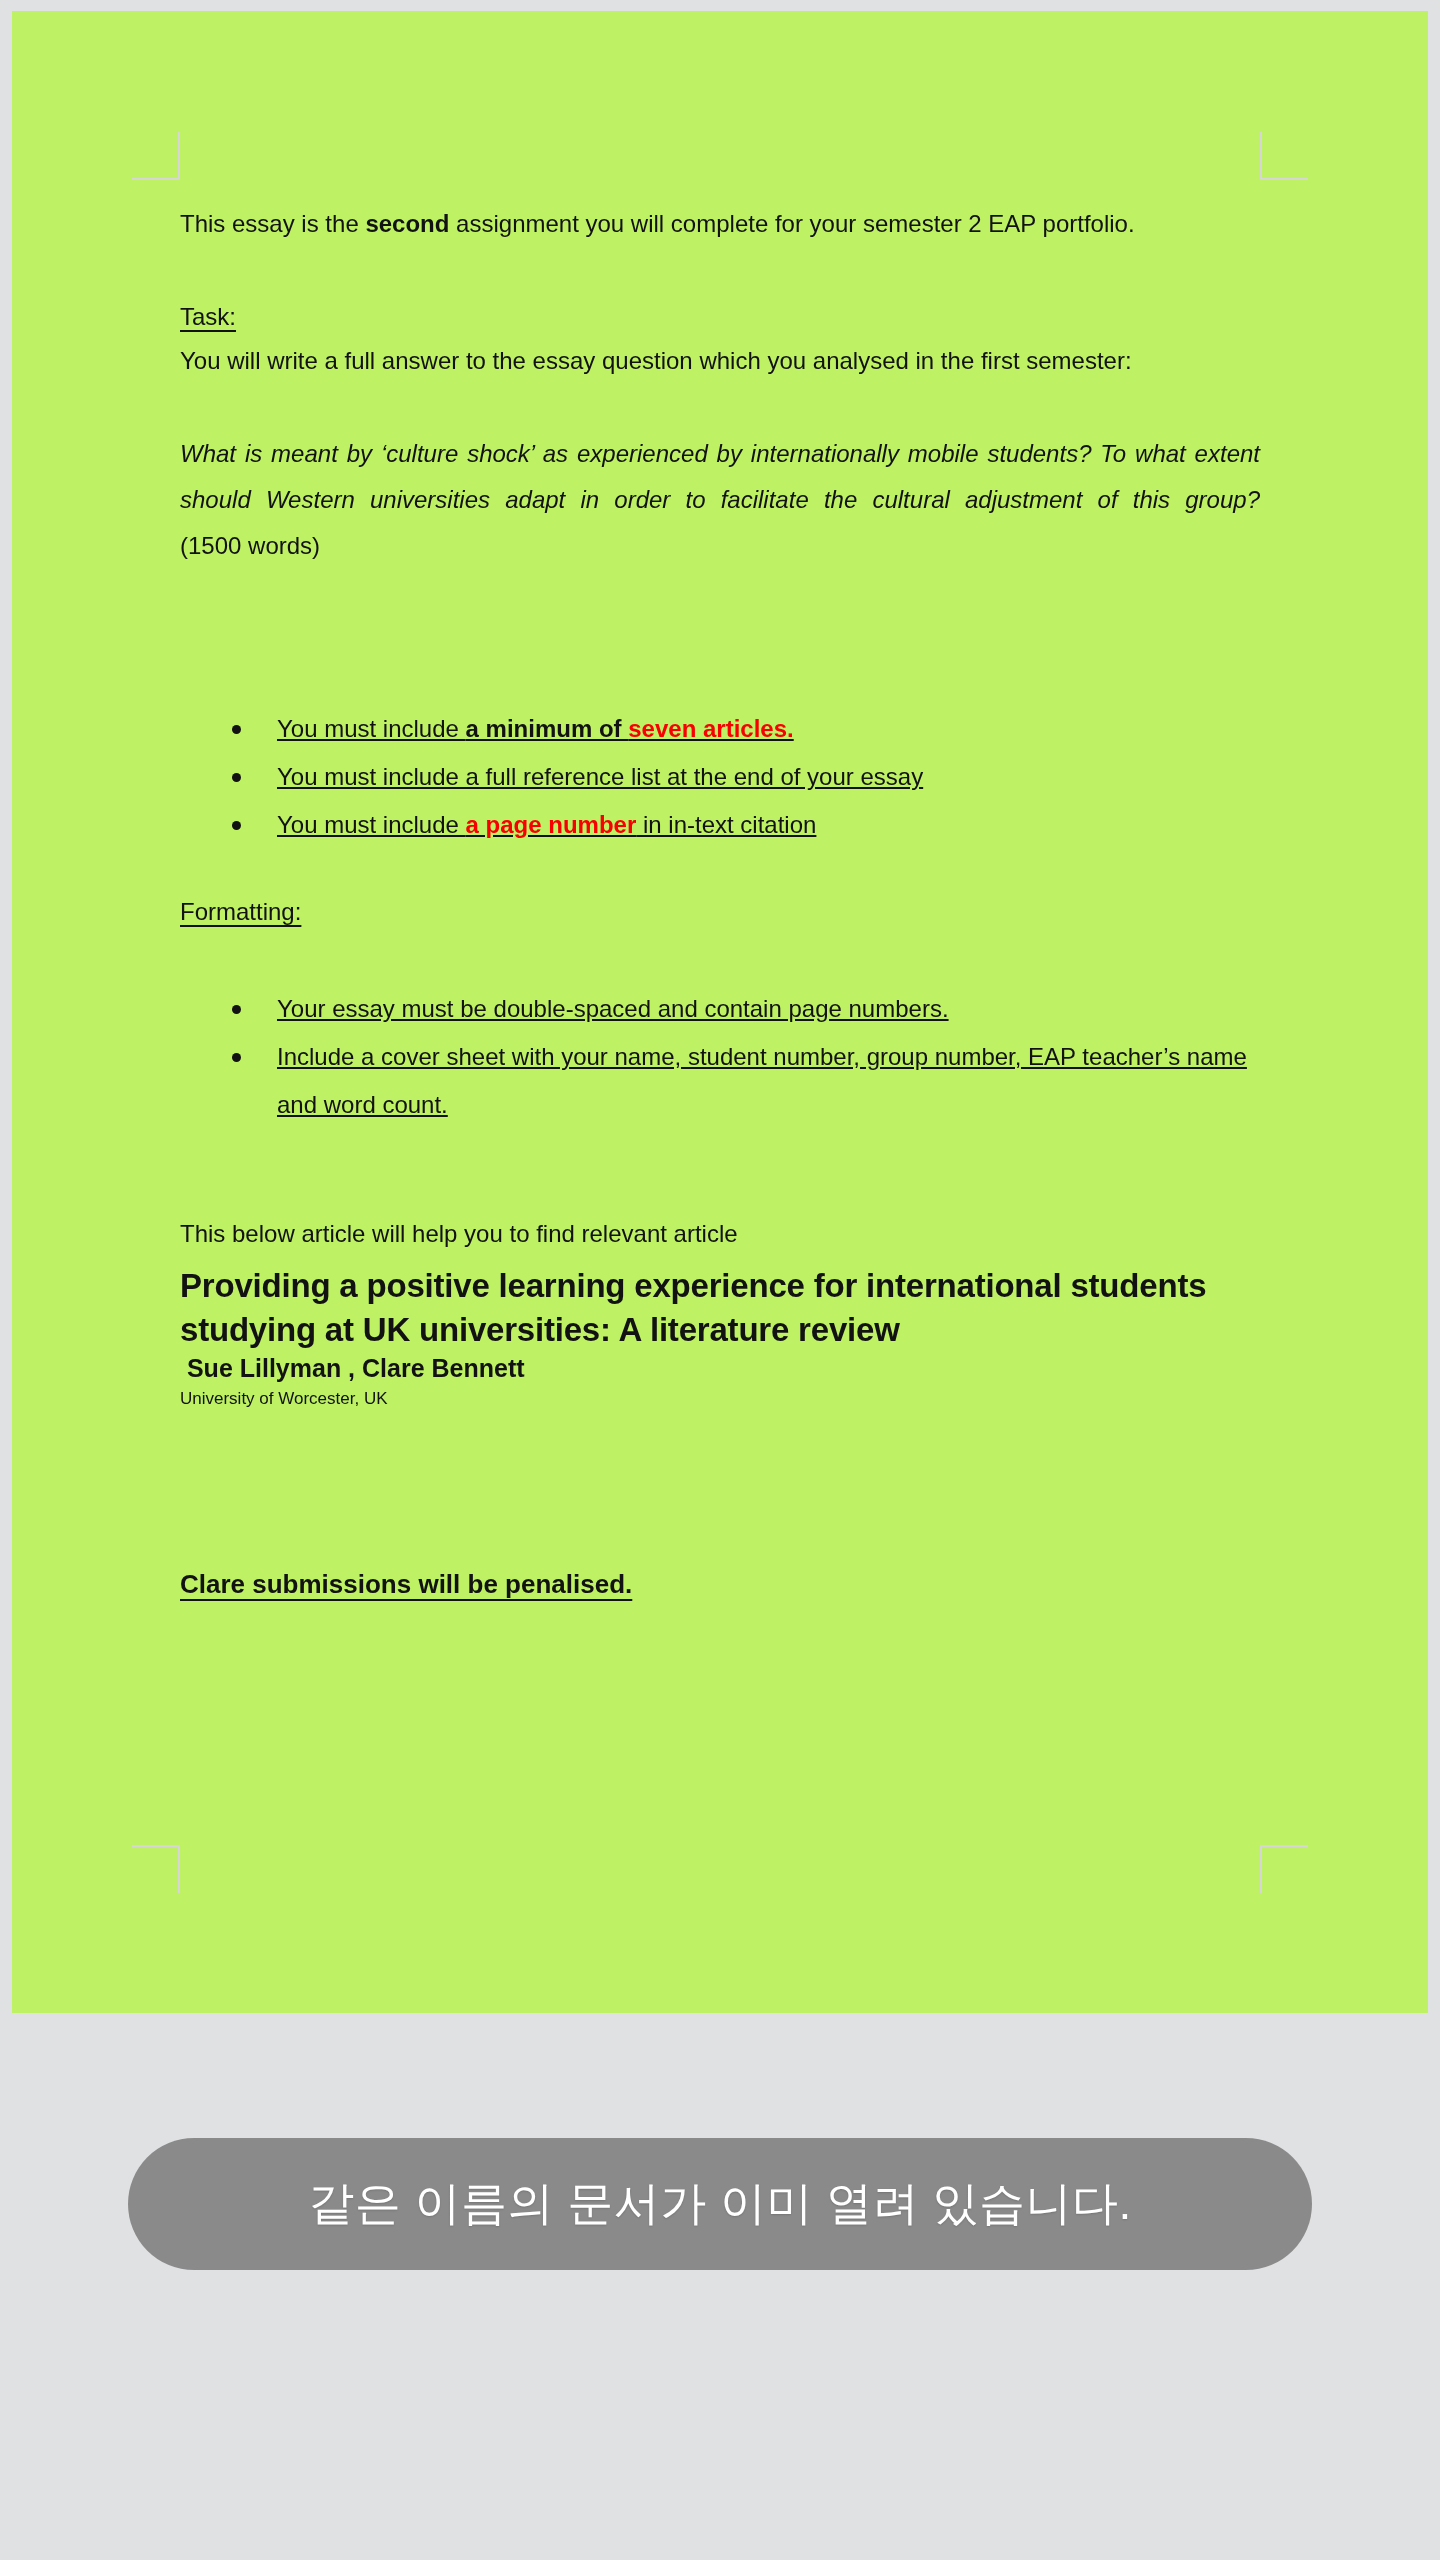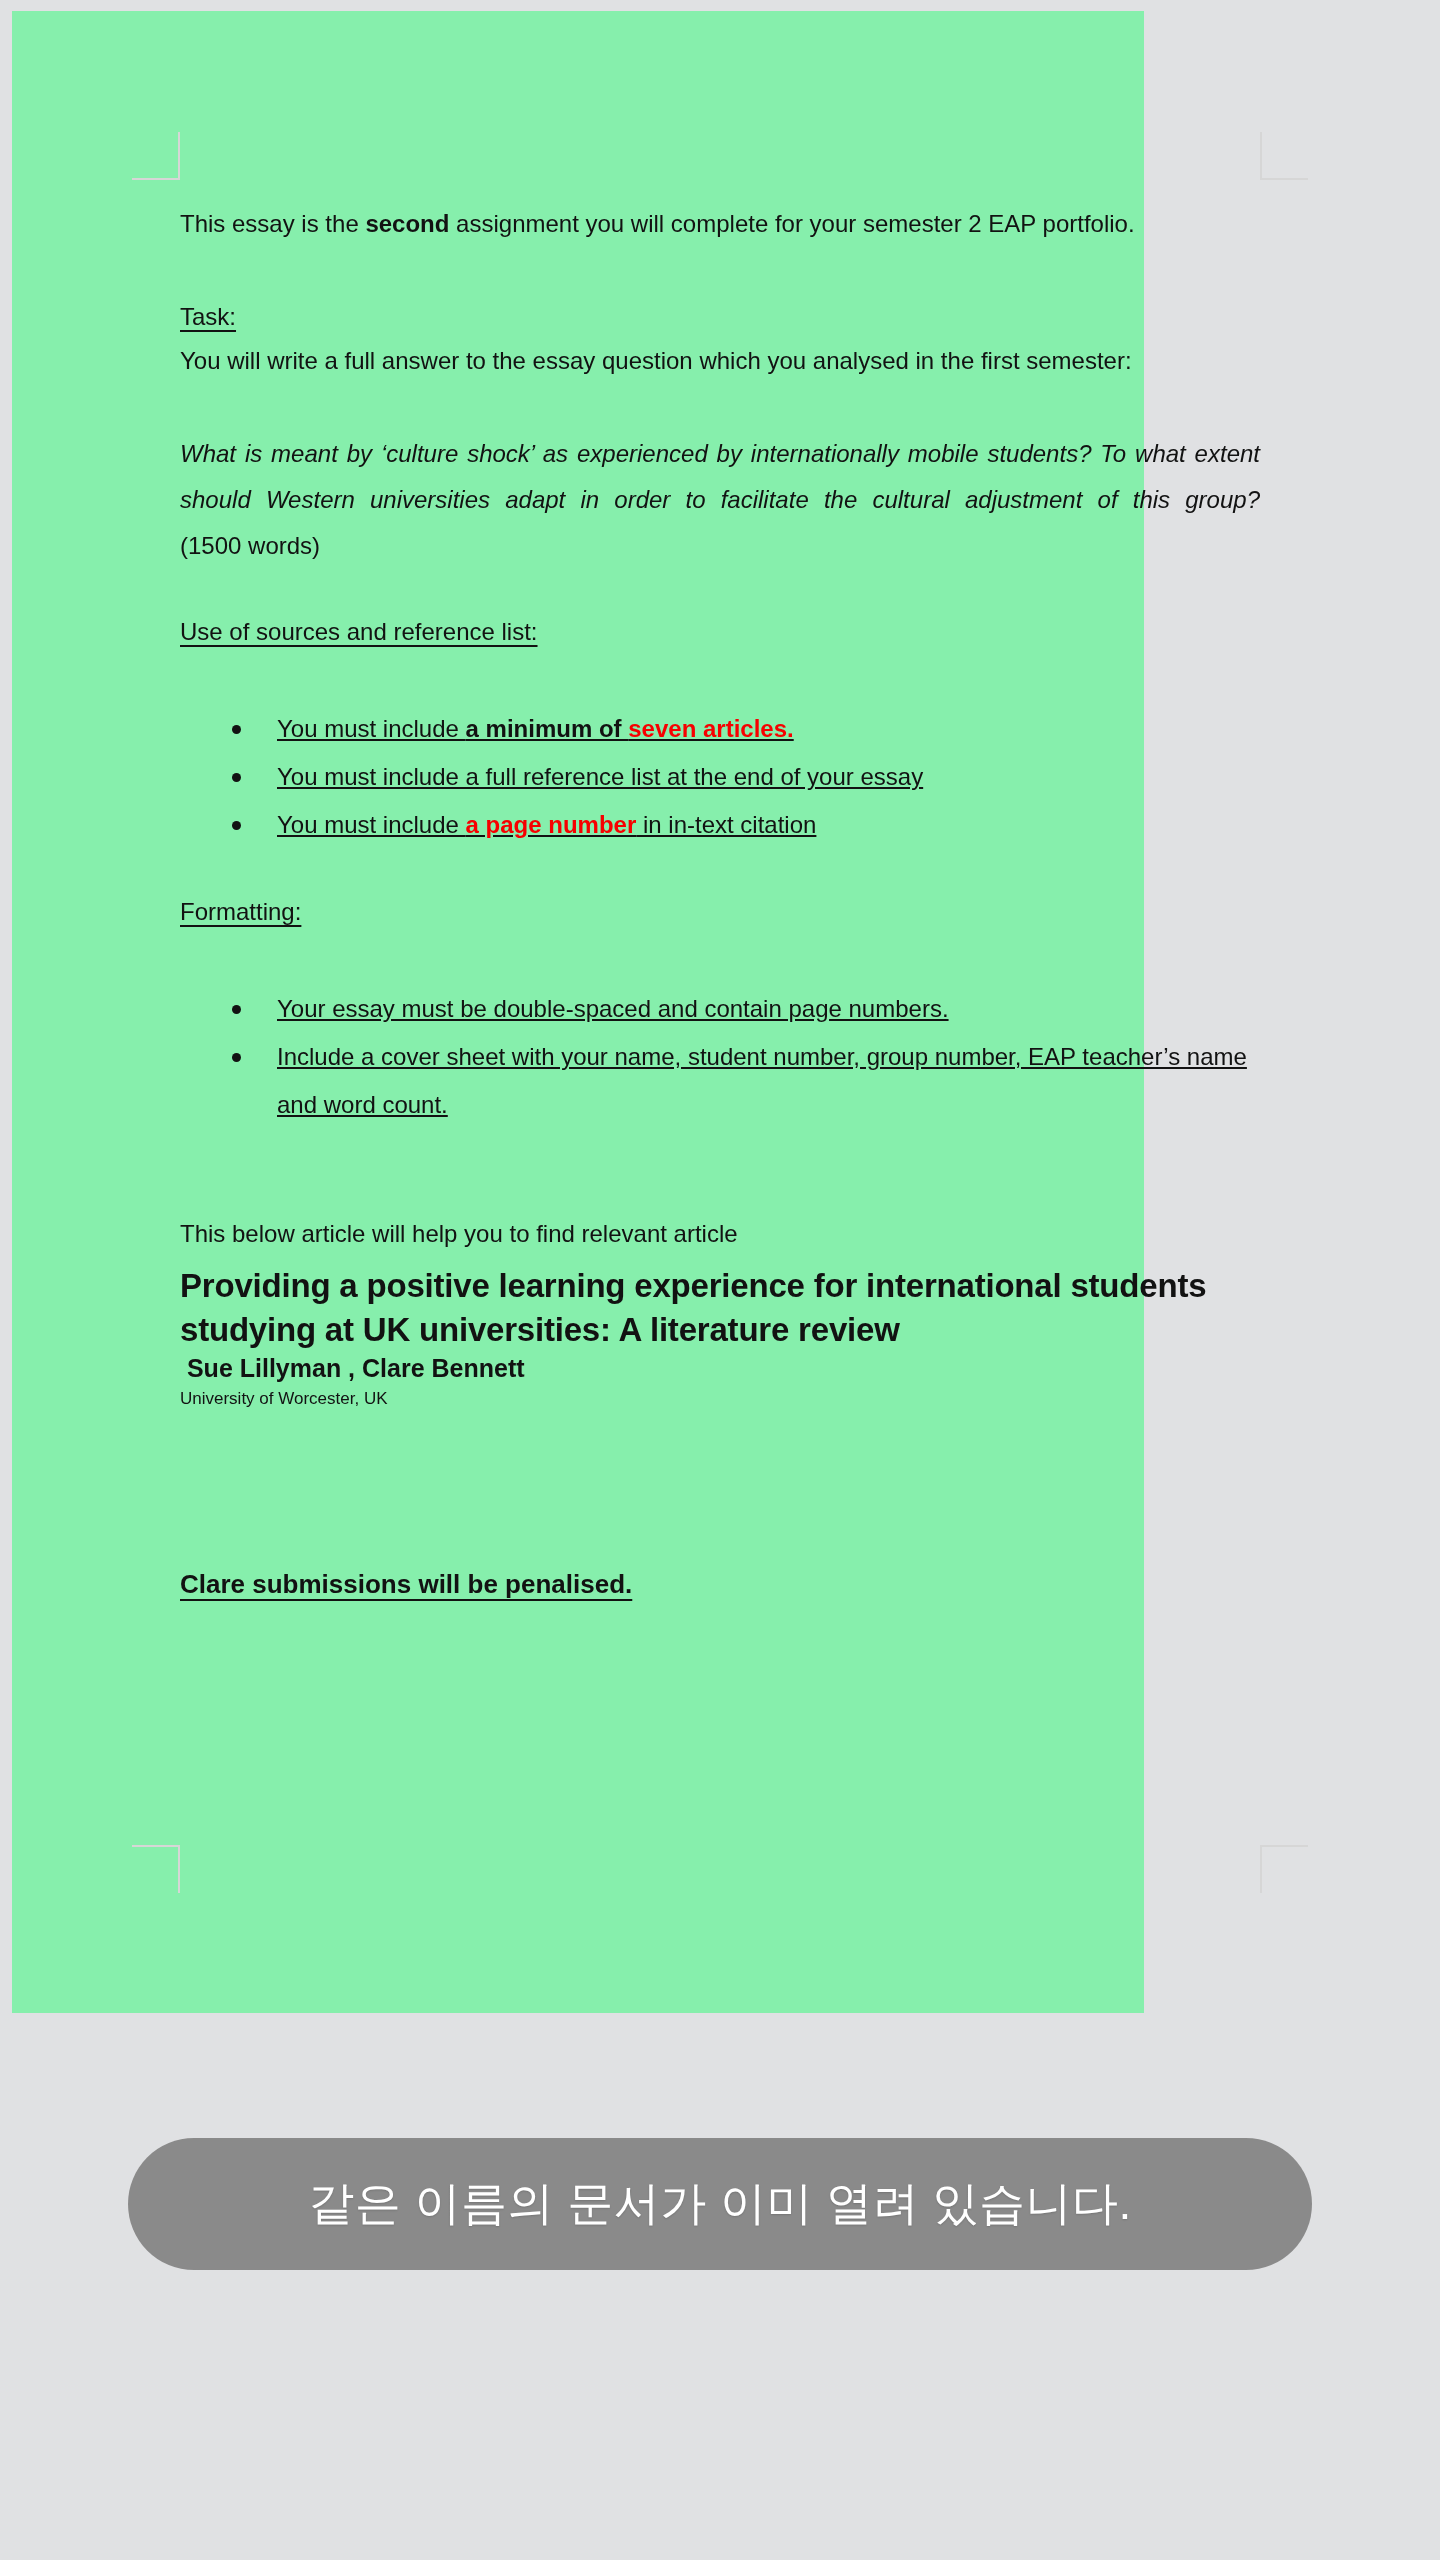--- a/index.html
+++ b/index.html
@@ -9,22 +9,22 @@
     background: #e0e1e3;
     font-family: "Liberation Sans", "DejaVu Sans", sans-serif;
     color: #121212;
     overflow: hidden;
   }
 
   
   .doc-page {
     position: absolute;
     left: 12px; top: 11px;
-    width: 1132px; height: 2002px;
-    background: #86efac;
+    width: 1416px; height: 2002px;
+    background: #bef264;
   }
 
   
   .mark { position: absolute; width: 48px; height: 48px; }
   .mark-tl { left: 120px; top: 121px; border-right: 2px solid #d6d6d6; border-bottom: 2px solid #d6d6d6; }
   .mark-tr { left: 1248px; top: 121px; border-left: 2px solid #d6d6d6; border-bottom: 2px solid #d6d6d6; }
   .mark-bl { left: 120px; top: 1834px; border-right: 2px solid #d6d6d6; border-top: 2px solid #d6d6d6; }
   .mark-br { left: 1248px; top: 1834px; border-left: 2px solid #d6d6d6; border-top: 2px solid #d6d6d6; }
 
   .blk { position: absolute; left: 168px; width: 1080px; }
@@ -111,21 +111,20 @@
   <div class="mark mark-br"></div>
 
   <p class="blk body-text" style="top:189px"><span>This essay is the </span><span class="b">second</span><span> assignment you will complete for your semester 2 EAP portfolio.</span></p>
 
   <p class="blk body-text" style="top:326px">You will write a full answer to the essay question which you analysed in the first semester:</p>
 
   <p class="blk heading-underline" style="top:289px">Task:</p>
 
   <p class="blk question" style="top:420px"><span>What is meant by ‘culture shock’ as experienced by internationally mobile students? To what extent should Western universities adapt in order to facilitate the cultural adjustment of this group?</span><span class="upright">  (1500 words)</span></p>
 
-  <p class="blk heading-underline" style="top:604px">Use of sources and reference list:</p>
 
   <ul class="blk bullets" style="top:694px">
     <li><span>You must include </span><span class="b">a minimum of </span><span class="red">seven articles.</span></li>
     <li><span>You must include a full reference list at the end of your essay</span></li>
     <li><span>You must include </span><span class="red">a page number</span><span> in in-text citation</span></li>
   </ul>
 
   <p class="blk heading-underline" style="top:884px">Formatting:</p>
 
   <ul class="blk bullets" style="top:974px">

